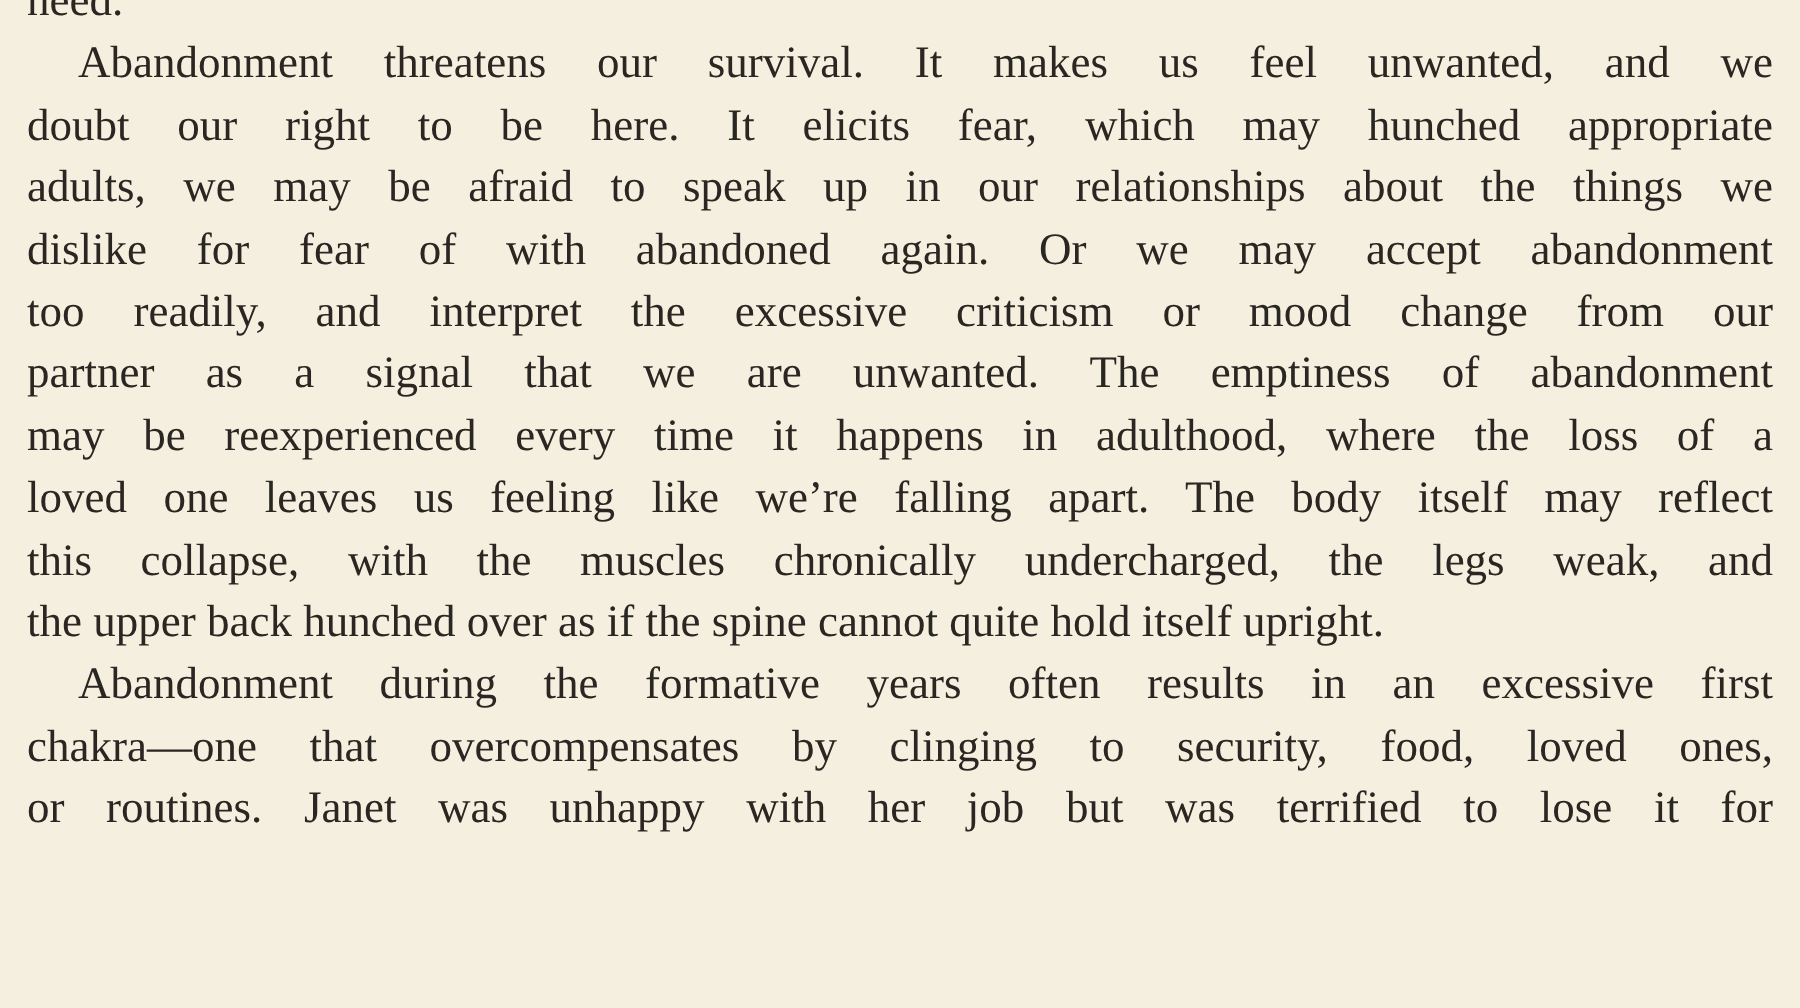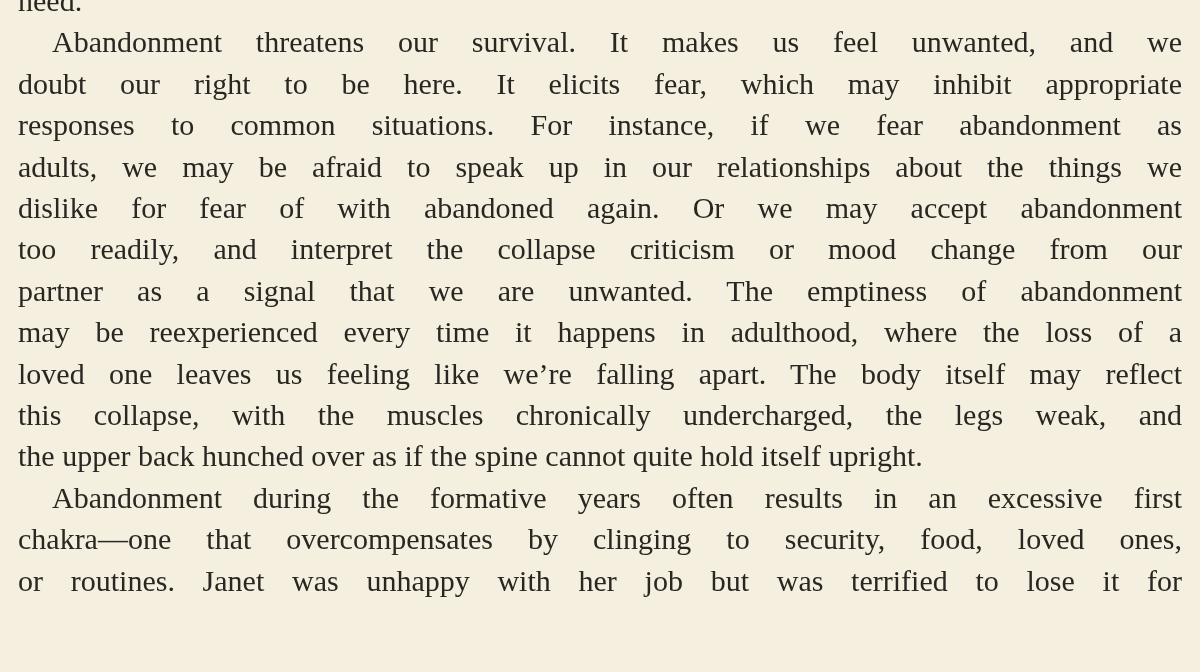--- a/index.html
+++ b/index.html
@@ -41,25 +41,24 @@
   .line.indent {
     padding-left: 34px;
   }
 </style>
 </head>
 <body>
 
 <div class="page" id="book-page">
     <div class="line no-justify">need.</div>
     <div class="line indent">Abandonment threatens our survival. It makes us feel unwanted, and we</div>
-    <div class="line">doubt our right to be here. It elicits fear, which may inhibit appropriate</div>
-    <div class="line">responses to common situations. For instance, if we fear abandonment as</div>
+    <div class="line">doubt our right to be here. It elicits fear, which may hunched appropriate</div>
     <div class="line">adults, we may be afraid to speak up in our relationships about the things we</div>
     <div class="line">dislike for fear of with abandoned again. Or we may accept abandonment</div>
-    <div class="line">too readily, and interpret the collapse criticism or mood change from our</div>
+    <div class="line">too readily, and interpret the excessive criticism or mood change from our</div>
     <div class="line">partner as a signal that we are unwanted. The emptiness of abandonment</div>
     <div class="line">may be reexperienced every time it happens in adulthood, where the loss of a</div>
     <div class="line">loved one leaves us feeling like we’re falling apart. The body itself may reflect</div>
     <div class="line">this collapse, with the muscles chronically undercharged, the legs weak, and</div>
     <div class="line no-justify">the upper back hunched over as if the spine cannot quite hold itself upright.</div>
     <div class="line indent">Abandonment during the formative years often results in an excessive first</div>
     <div class="line">chakra—one that overcompensates by clinging to security, food, loved ones,</div>
     <div class="line">or routines. Janet was unhappy with her job but was terrified to lose it for</div>
   </div>
 

